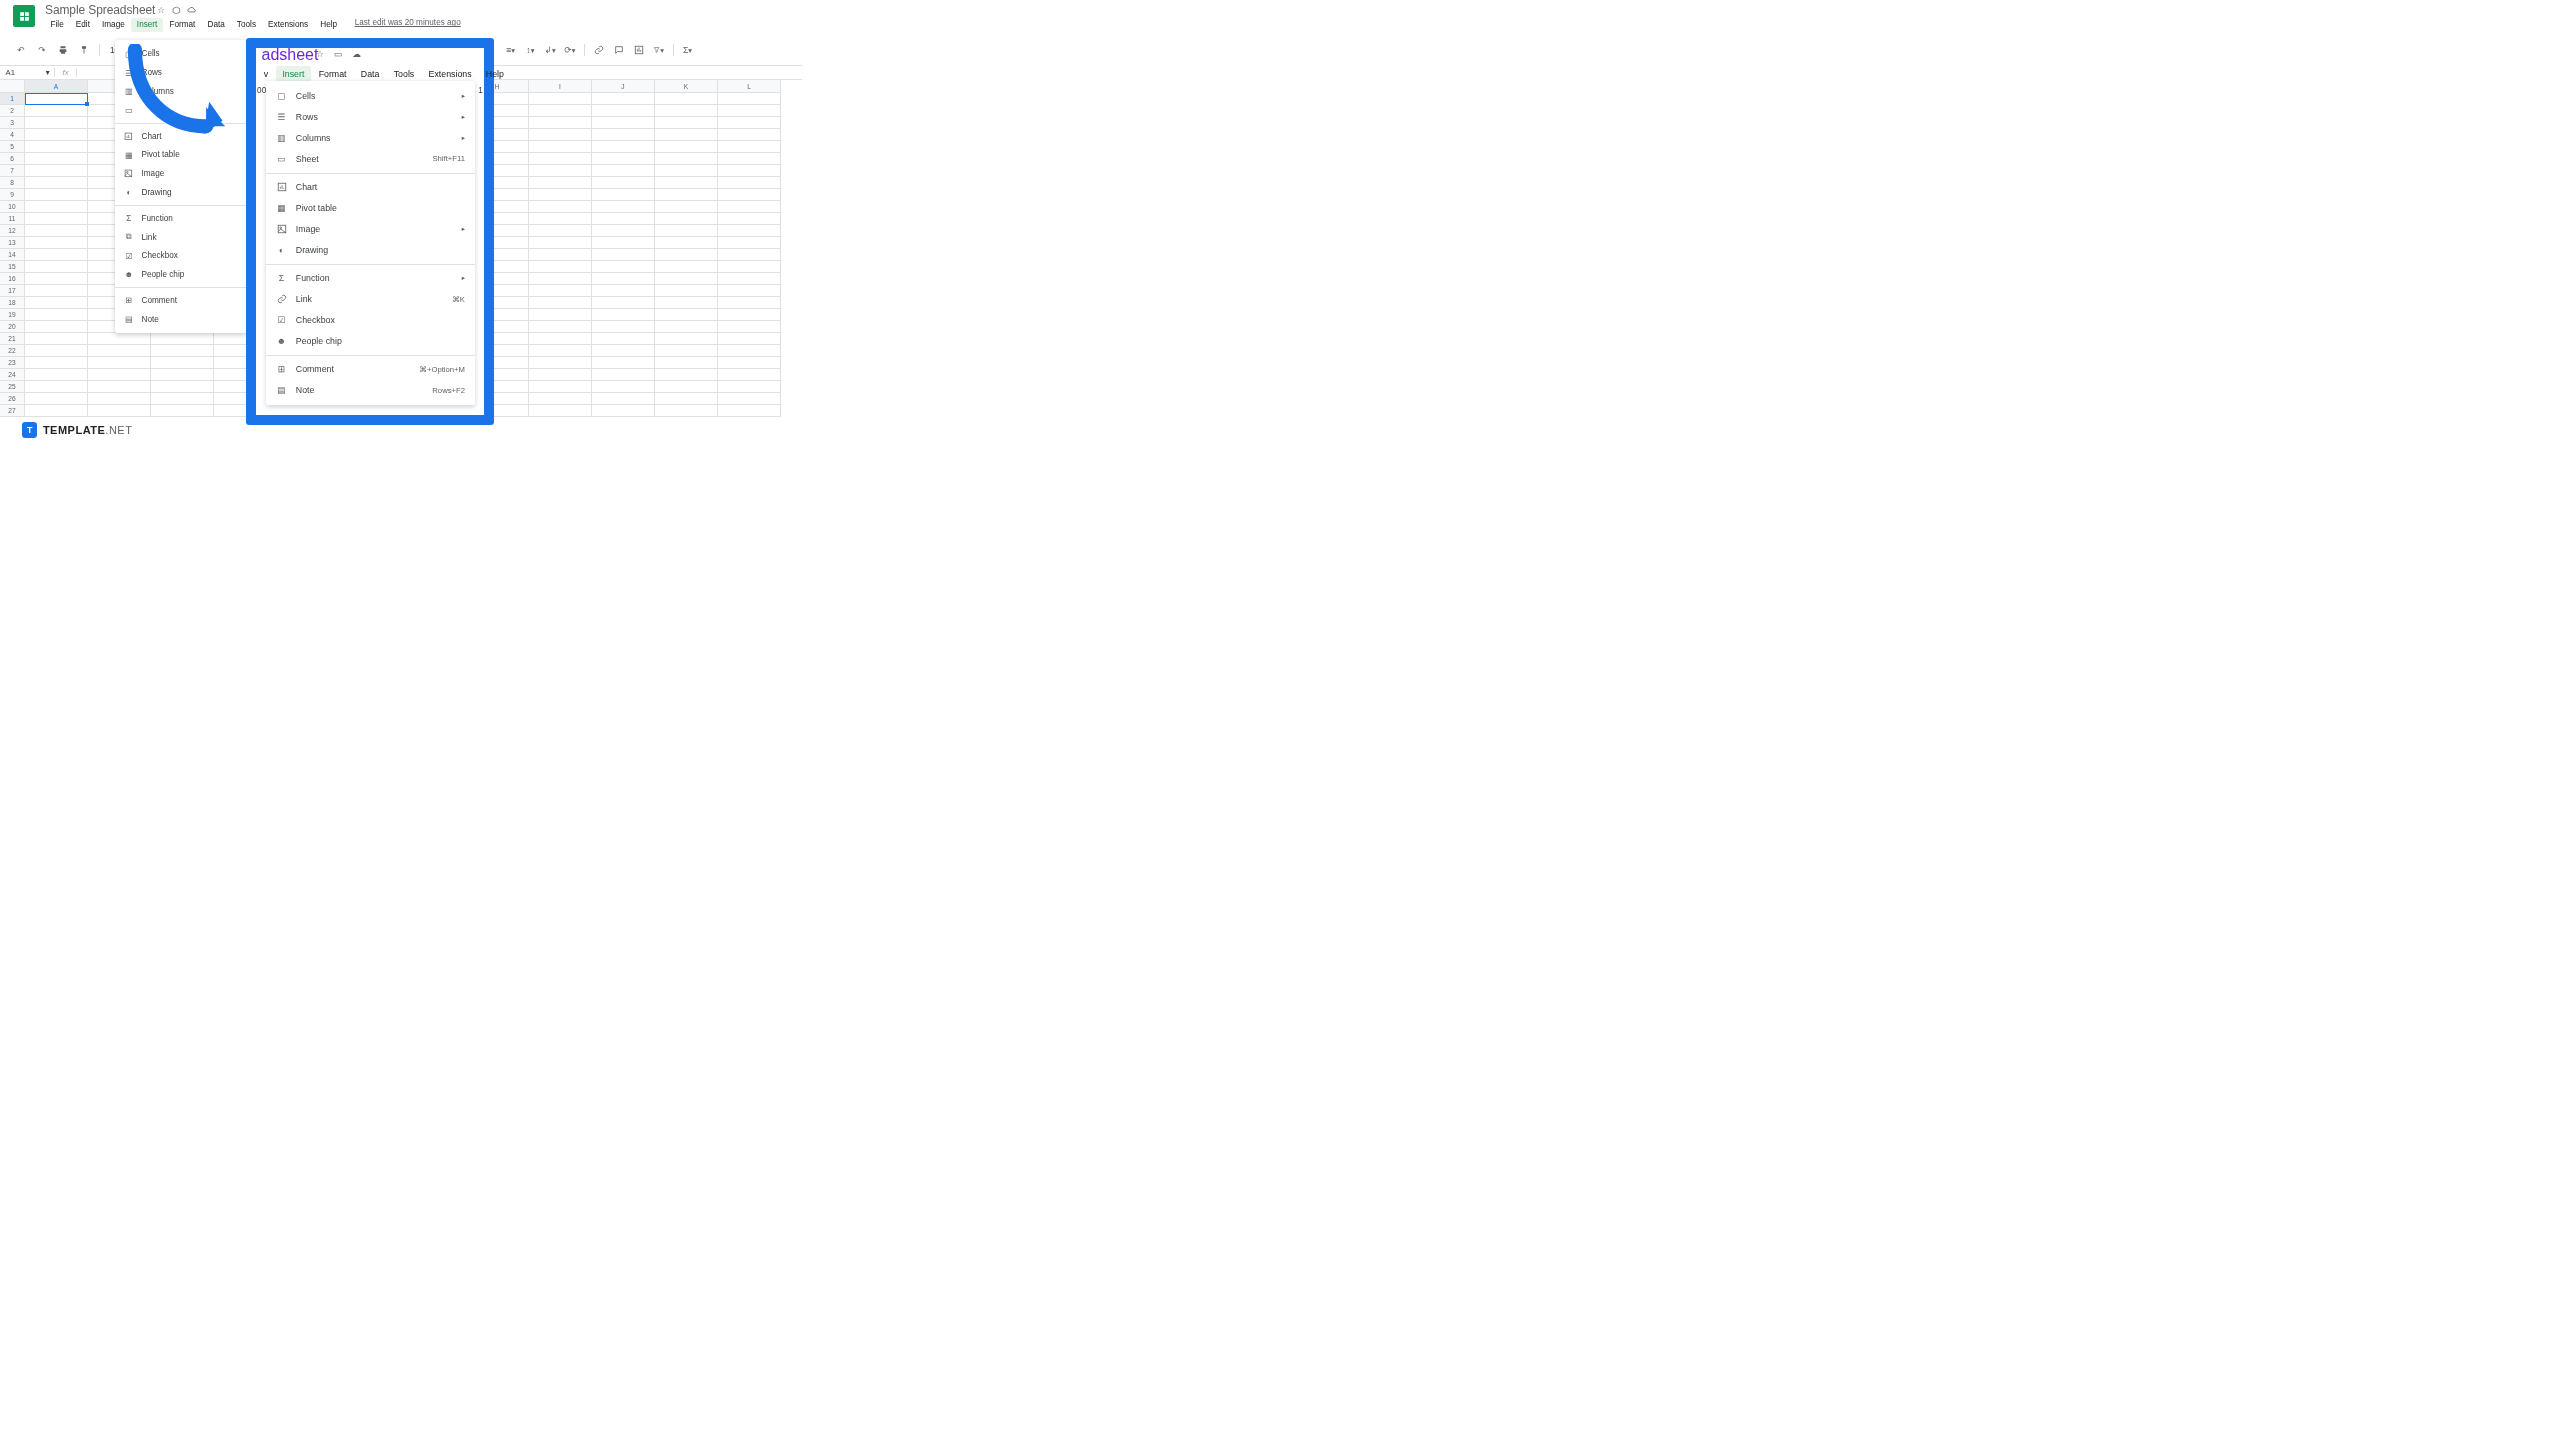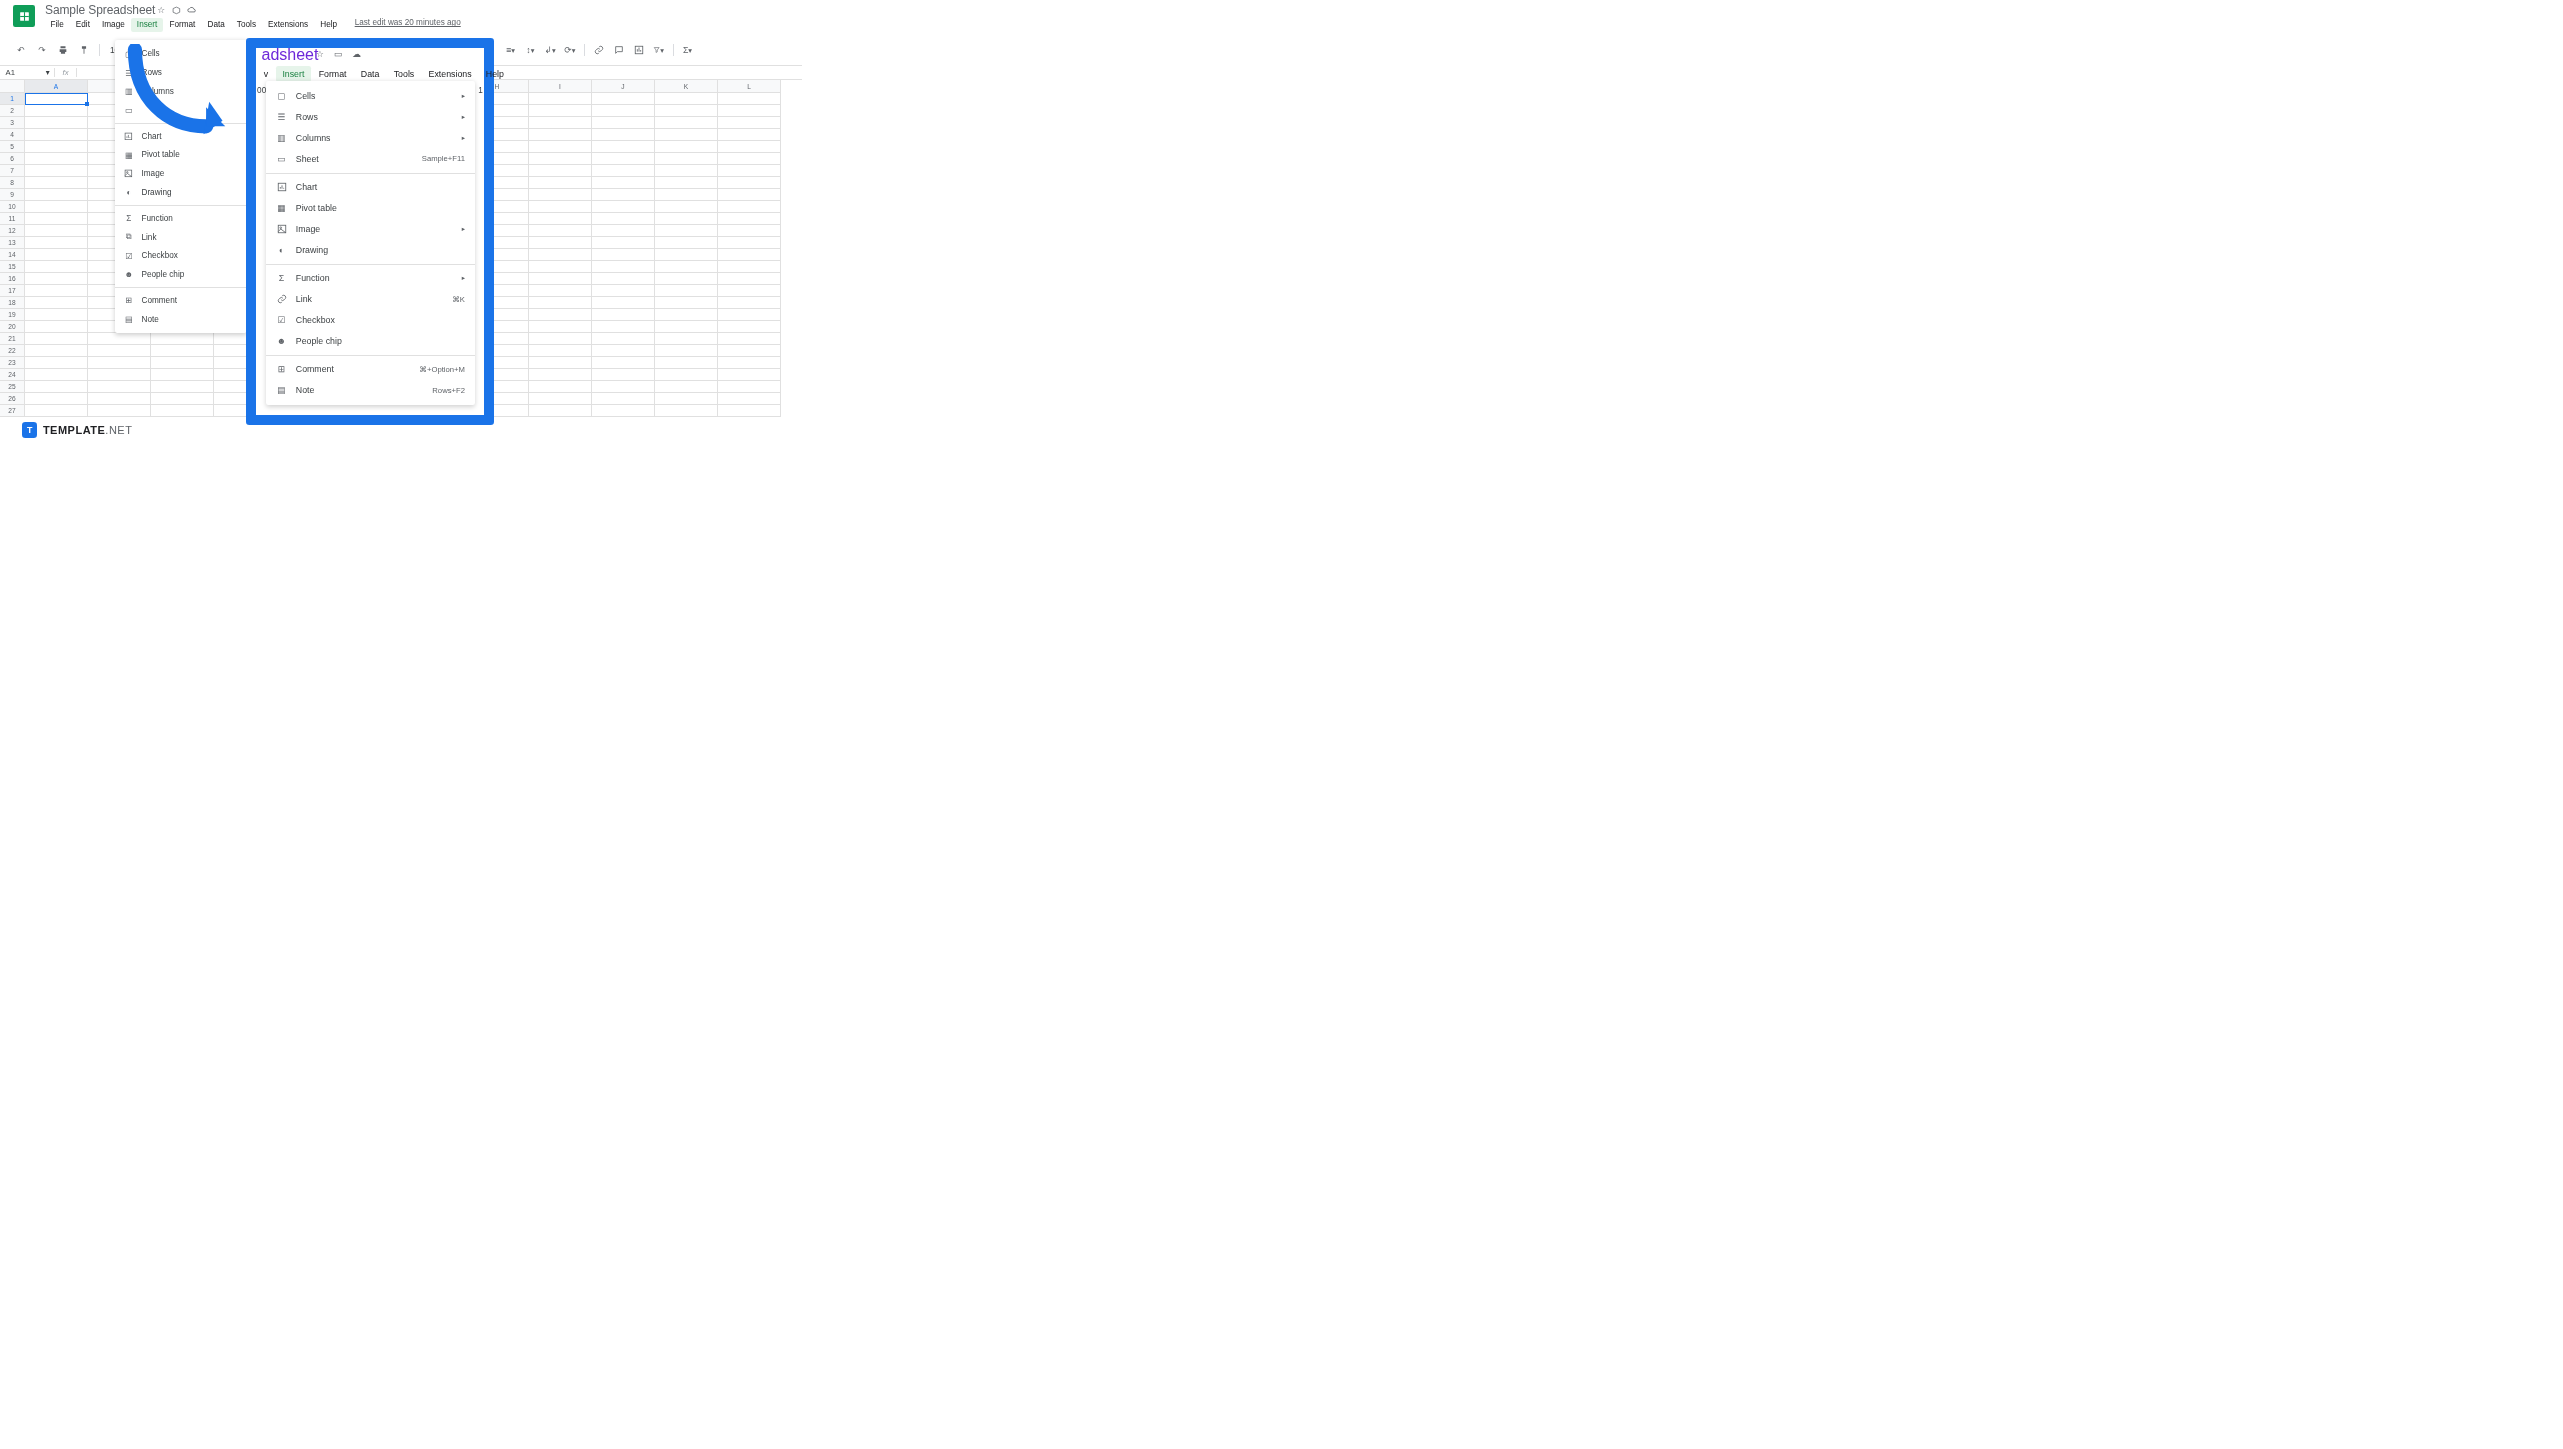--- a/index.html
+++ b/index.html
@@ -703,21 +703,21 @@
             <span class="chev">▸</span>
           </div>
         <div class="co-item">
             <span class="ic">▥</span>
             <span class="lbl">Columns</span>
             <span class="chev">▸</span>
           </div>
         <div class="co-item">
             <span class="ic">▭</span>
             <span class="lbl">Sheet</span>
-            <span class="sc">Sample+F11</span>
+            <span class="sc">Shift+F11</span>
           </div>
         <div class="co-sep"></div>
         <div class="co-item">
             <span class="ic">
               <svg width="10" height="10" viewBox="0 0 24 24" fill="none" stroke="#5f6368" stroke-width="2">
                 <rect x="3" y="3" width="18" height="18"></rect>
                 <path d="M8 16V12M12 16V8M16 16v-2"></path>
               </svg>
             </span>
             <span class="lbl">Chart</span>

